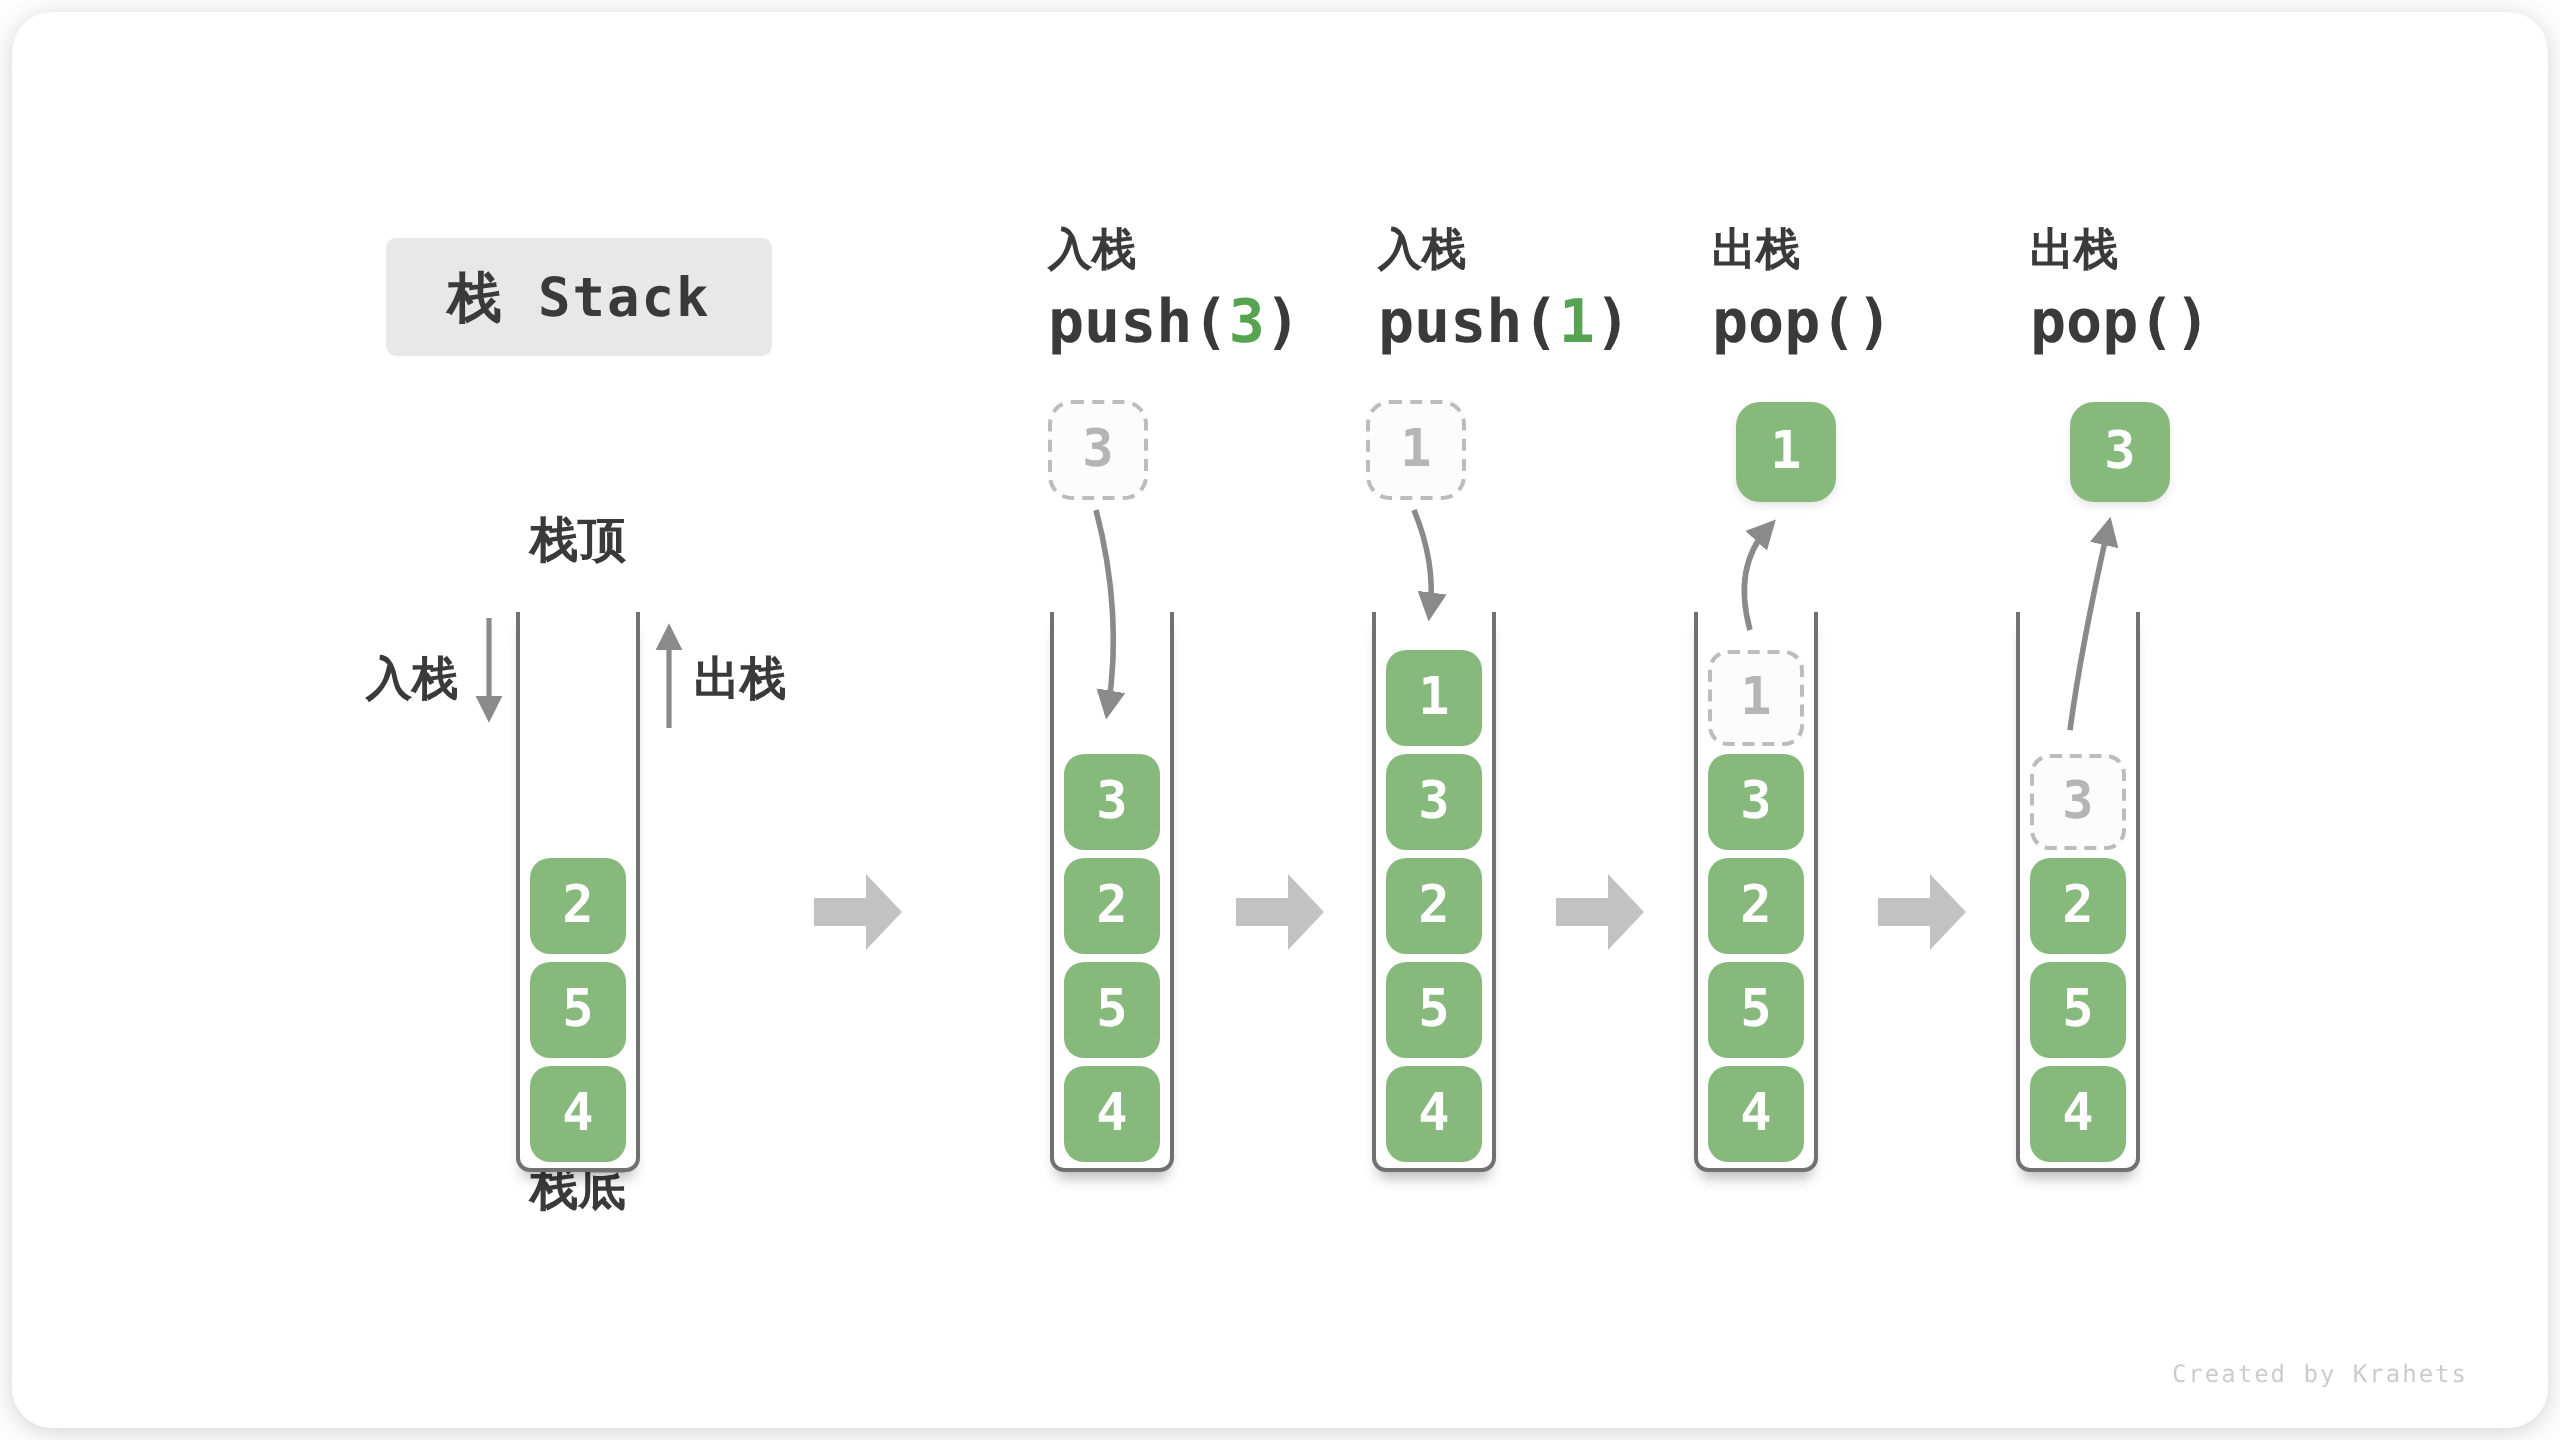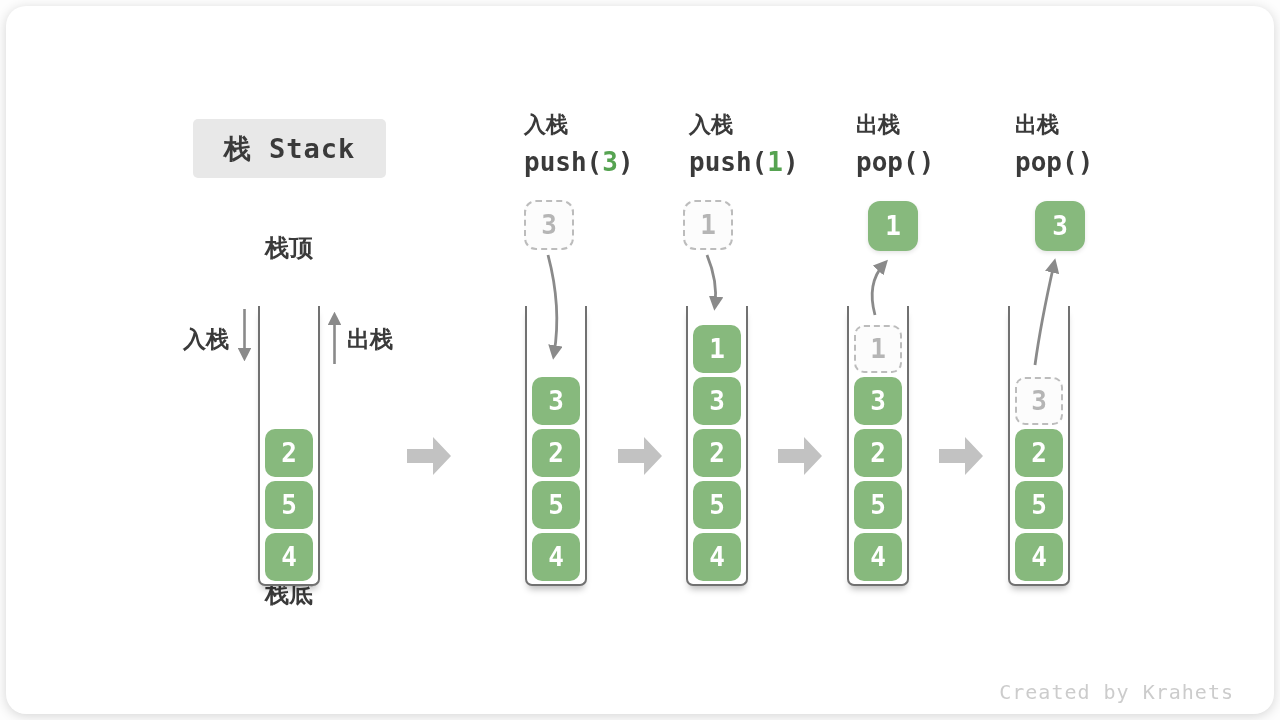--- a/index.html
+++ b/index.html
@@ -16,21 +16,21 @@
   html,body{width:1280px;height:720px;overflow:hidden;background:#fdfdfd;
     font-family:"Liberation Sans",sans-serif;}
   .card{position:absolute;inset:6px;background:#ffffff;border-radius:20px;
     box-shadow:0 2px 12px rgba(0,0,0,0.16);padding-left:13px;}
   .title-box{position:absolute;left:187px;top:113px;width:193px;height:59px;
     background:#e8e8e8;border-radius:5px;display:flex;align-items:center;justify-content:center;
     font-family:"DejaVu Sans Mono",monospace;font-size:27px;font-weight:600;color:var(--ink);
     letter-spacing:1px;}
   .op{position:absolute;top:106px;}
   .op .zh{font-size:22px;font-weight:600;color:var(--ink);line-height:26px;margin-bottom:11px;}
-  .op .code{font-family:"DejaVu Sans Mono",monospace;font-size:26px;font-weight:600;
+  .op .code{font-family:"DejaVu Sans Mono",monospace;font-size:30px;font-weight:600;
     color:var(--ink);line-height:26px;}
   .op .code .arg{color:var(--code-green);}
   .side-label{position:absolute;font-size:23px;font-weight:700;color:var(--ink);}
   .cap-label{position:absolute;left:240px;width:86px;text-align:center;
     font-size:24px;font-weight:700;color:var(--ink);}
   .stack{position:absolute;top:300px;width:62px;height:280px;background:#ffffff;
     border-left:2px solid var(--wall);border-right:2px solid var(--wall);
     border-bottom:2px solid var(--wall);border-radius:0 0 7px 7px;
     box-shadow:0 6px 7px -3px rgba(0,0,0,0.28);box-sizing:border-box;}
   .block{position:absolute;left:5px;width:48px;height:48px;border-radius:10px;
@@ -39,21 +39,21 @@
   .block.dashed{background:#fcfcfc;border:2px dashed var(--dash-border);color:var(--dash-text);
     box-sizing:border-box;}
   .s0{top:227px;} .s1{top:175px;} .s2{top:123px;} .s3{top:71px;} .s4{top:19px;}
   .float-box{position:absolute;width:50px;height:50px;border-radius:12px;
     display:flex;align-items:center;justify-content:center;
     font-family:"DejaVu Sans Mono",monospace;font-size:26px;font-weight:700;}
   .float-box.dashed{background:#fcfcfc;border:2px dashed var(--dash-border);
     color:var(--dash-text);box-sizing:border-box;}
   .float-box.solid{background:var(--green);color:#ffffff;box-shadow:0 2px 4px rgba(0,0,0,0.10);}
   .credit{position:absolute;right:40px;top:674px;font-family:"DejaVu Sans Mono",monospace;
-    font-size:20px;color:#cccccc;letter-spacing:1px;}
+    font-size:12px;color:#cccccc;letter-spacing:1px;}
   svg.overlay{position:absolute;left:0;top:0;width:1280px;height:720px;pointer-events:none;}
 </style>
 </head>
 <body>
 
 <div class="card">
 
   <div class="title-box">
     <span>栈 Stack</span>
   </div>
@@ -68,21 +68,21 @@
   </div>
   <div class="op" style="left:850px">
     <div class="zh">出栈</div>
     <div class="code"><span>pop(</span><span class="arg"></span><span>)</span></div>
   </div>
   <div class="op" style="left:1009px">
     <div class="zh">出栈</div>
     <div class="code"><span>pop(</span><span class="arg"></span><span>)</span></div>
   </div>
 
-  <div class="cap-label" style="top:226px">栈顶</div>
+  <div class="cap-label" style="top:248px">栈顶</div>
   <div class="cap-label" style="top:572px">栈底</div>
   <div class="side-label" style="left:161px;top:318px;width:62px;text-align:right">入栈</div>
   <div class="side-label" style="left:341px;top:318px;width:62px;text-align:left">出栈</div>
 
   <div class="float-box dashed" style="left:518px;top:194px">3</div>
   <div class="float-box dashed" style="left:677px;top:194px">1</div>
   <div class="float-box solid" style="left:862px;top:195px">1</div>
   <div class="float-box solid" style="left:1029px;top:195px">3</div>
 
   <div class="stack" style="left:252px">

